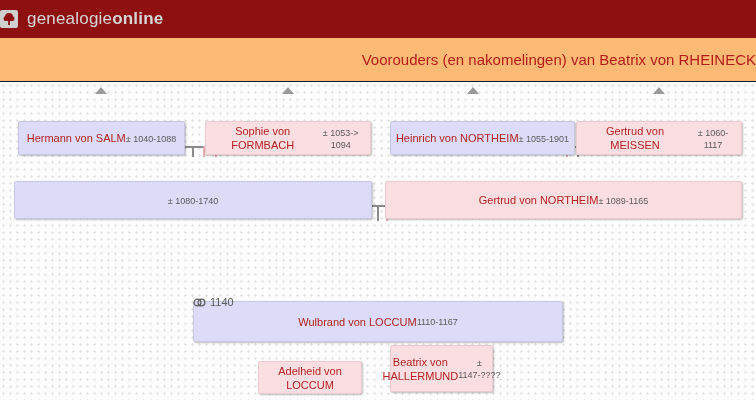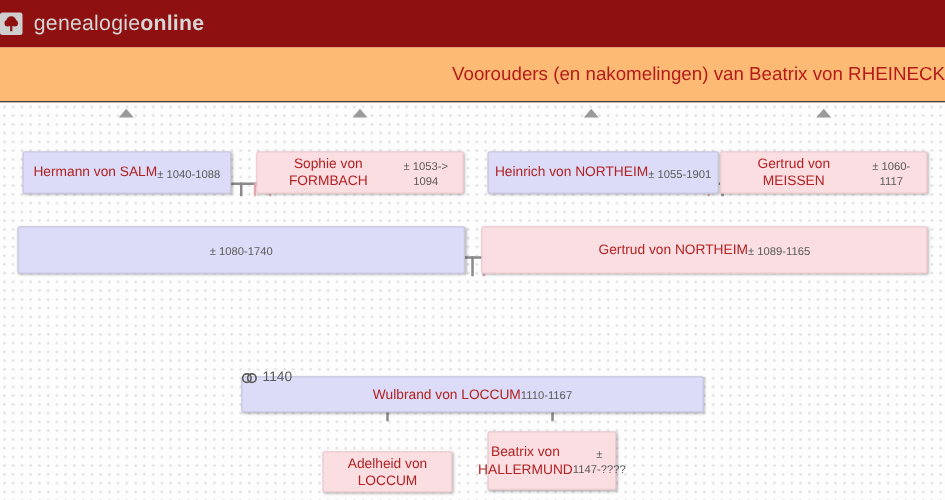--- a/index.html
+++ b/index.html
@@ -50,21 +50,21 @@
   .p-name.dark { color:#3f3f3f; font-weight:bold; }
   .p-dates { color:#5a5a5a; font-size:9px; line-height:12px; margin-top:1px; }
   
   #b-hermann    { left:18px;  top:15px;  width:167px; height:34px; }
   #b-sophie     { left:205px; top:15px;  width:166px; height:34px; }
   #b-heinrich   { left:390px; top:15px;  width:185px; height:34px; }
   #b-meissen    { left:576px; top:15px;  width:166px; height:34px;justify-content:space-between; }
   #b-otto       { left:14px;  top:75px;  width:358px; height:38px; }
   #b-northeim   { left:385px; top:75px;  width:357px; height:38px; }
   #b-beatrix    { left:193px; top:139px; width:370px; height:35px; }
-  #b-wulbrand   { left:193px; top:195px; width:370px; height:29px; }
+  #b-wulbrand   { left:193px; top:195px; width:370px; height:41px; }
   #b-adelheid   { left:258px; top:255px; width:104px; height:33px; }
   #b-hallermund { left:390px; top:239px; width:103px; height:47px; }
   
   .tri {
     position:absolute; width:0; height:0; cursor:pointer;
     border-left:6px solid transparent; border-right:6px solid transparent;
     border-bottom:7px solid #9a9a9a; top:5px;
   }
   
   .vline { position:absolute; width:2px; background:#8a8a8a; }

